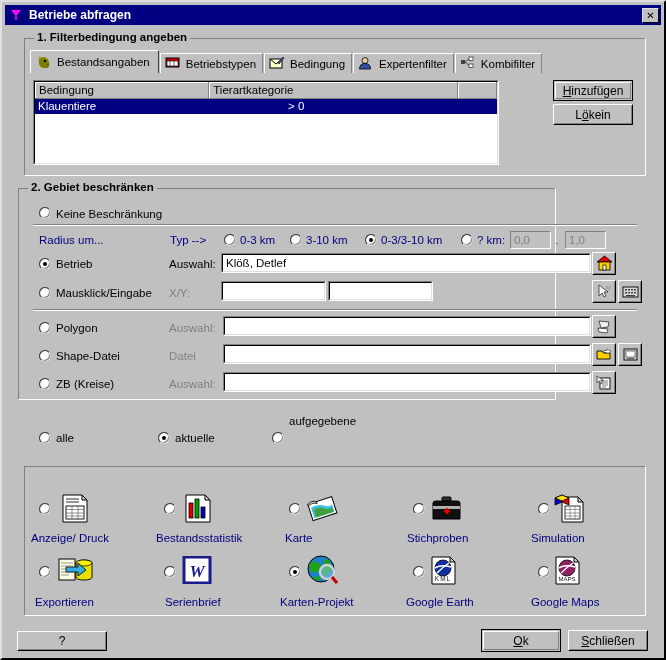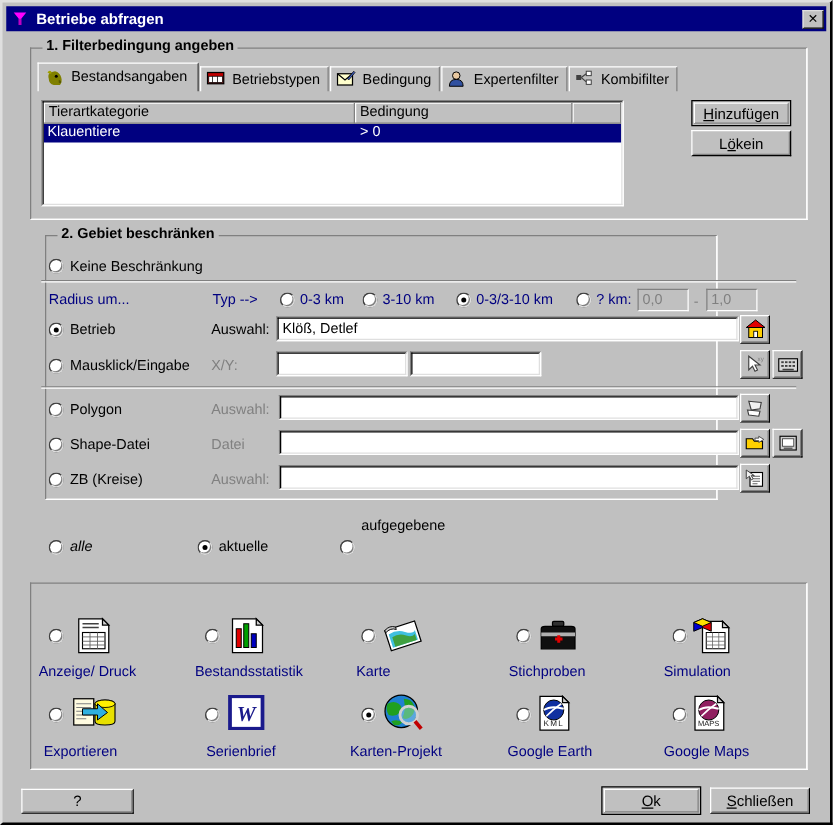--- a/index.html
+++ b/index.html
@@ -242,41 +242,41 @@
           <line x1="5" y1="6" x2="9" y2="9.5" stroke="#404040" stroke-width="0.9"></line>
         </svg>
       </span>
       <span class="tlabel">Kombifilter</span>
     </div>
   </div>
 
   <div class="listview" style="left:31px;top:78px;width:466px;height:85px;">
     <div class="inner2">
       <div class="hdrrow">
+        <div class="hdr" style="width:175px;">Bedingung</div>
         <div class="hdr" style="width:250px;">Tierartkategorie</div>
-        <div class="hdr" style="width:175px;">Bedingung</div>
         <div class="hdr" style="width:39px;"></div>
       </div>
       <div class="lvrow">
         <div class="lvcell" style="width:250px;">Klauentiere</div>
         <div class="lvcell" style="width:175px;">&gt; 0</div>
       </div>
     </div>
   </div>
 
   <div class="btn default" style="left:551px;top:78px;width:80px;height:21px;">
     <div class="face"></div>
     <span class="lbl"><u>H</u><span>inzufügen</span></span>
   </div>
   <div class="btn" style="left:551px;top:102px;width:80px;height:21px;">
     <div class="bin"></div>
     <span class="lbl">L<u>ö</u><span>kein</span></span>
   </div>
 
-  <div class="group" style="left:34px;top:186px;width:538px;height:212px;">
+  <div class="group" style="left:16px;top:186px;width:538px;height:212px;">
     <div class="group-inner"></div>
     <div class="group-title">2. Gebiet beschränken</div>
   </div>
 
   <div class="radio" style="left:37px;top:205px;"></div>
   <div class="rlabel" style="left:54px;top:206px;">Keine Beschränkung</div>
 
   <div class="hsep" style="left:31px;top:222px;width:604px;"></div>
 
   <div class="rlabel blue" style="left:37px;top:232px;">Radius um...</div>
@@ -417,21 +417,21 @@
             <line x1="6" y1="8" x2="12" y2="8"></line>
           <line x1="6" y1="10" x2="12" y2="10"></line>
             <line x1="6" y1="12" x2="10" y2="12"></line>
         </g>
         <polygon points="1,1 1,8 3.5,6 5,9 6.5,8 5,5.5 7.5,5.5" fill="#f0f0f0" stroke="#404040" stroke-width="0.8"></polygon>
       </svg>
     </span>
   </div>
 
   <div class="radio" style="left:37px;top:430px;"></div>
-  <div class="rlabel" style="left:54px;top:430px;font-style:italic;">alle</div>
+  <div class="rlabel" style="left:54px;top:430px;">alle</div>
   <div class="radio on" style="left:156px;top:430px;"></div>
   <div class="rlabel" style="left:173px;top:430px;">aktuelle</div>
   <div class="radio" style="left:270px;top:430px;"></div>
   <div class="rlabel" style="left:287px;top:413px;">aufgegebene</div>
 
   <div class="group" style="left:22px;top:464px;width:622px;height:150px;">
     <div class="group-inner"></div>
   </div>
 
   <div class="radio" style="left:37px;top:501px;"></div>

